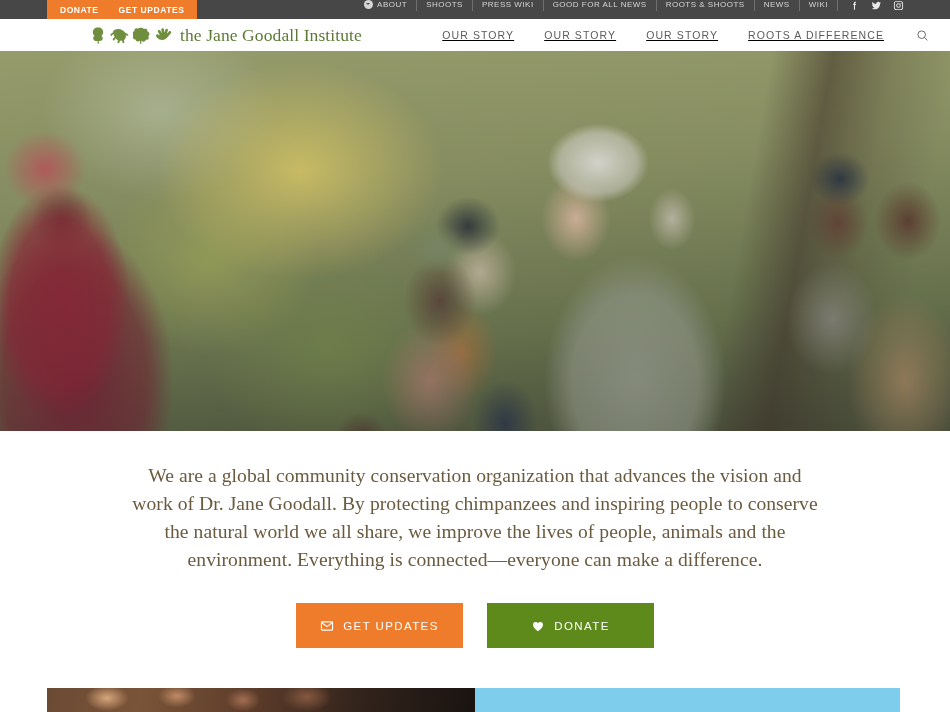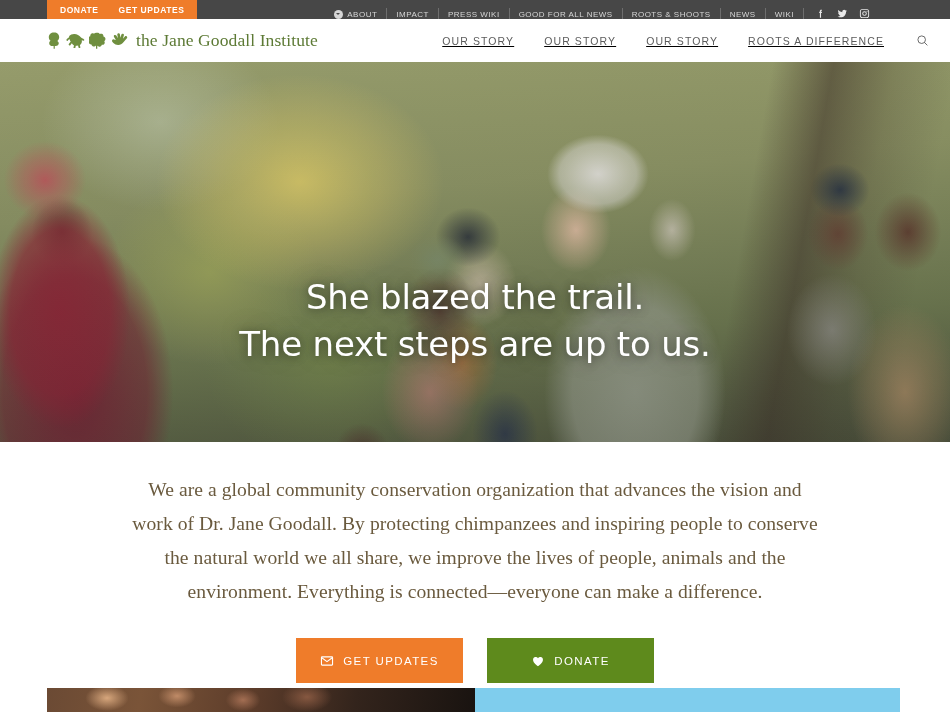--- a/index.html
+++ b/index.html
@@ -36,22 +36,22 @@
     color: #ffffff;
     font-size: 8.5px;
     letter-spacing: 0.55px;
     font-weight: bold;
     white-space: nowrap;
     cursor: pointer;
   }
   .topbar-spacer { flex: 1 1 auto; }
   .topbar-right {
     display: flex;
-    align-items: flex-end;
-    padding-right: 80px;
+    align-items: flex-start;
+    padding-right: 46px;
     gap: 0px;
   }
   .util-link {
     color: #d6d6d6;
     font-size: 8px;
     letter-spacing: 0.5px;
     white-space: nowrap;
     padding: 0 9px;
     cursor: pointer;
     display: flex;
@@ -87,25 +87,26 @@
   }
   .social-icon {
     width: 11px; height: 11px;
     fill: #e8e8e8;
     cursor: pointer;
     display: block;
   }
 
   
   .header {
-    height: 43px;
+    height: 32px;
     background: #ffffff;
     display: flex;
     align-items: center;
     position: relative;
+    margin-left: 44px;
   }
   .logo-wrap {
     display: flex;
     align-items: center;
     margin-left: 47px;
     gap: 8px;
     cursor: pointer;
   }
   .logo-icons { display: flex; align-items: center; gap: 4px; }
   .logo-glyph { display: block; fill: #6f8f3f; }
@@ -214,21 +215,21 @@
 
   
   .intro {
     background: #ffffff;
     padding-top: 31px;
     text-align: center;
   }
   .intro-text {
     font-family: "Liberation Serif", serif;
     font-size: 19.6px;
-    line-height: 34px;
+    line-height: 28px;
     color: #6a5a3e;
     width: 690px;
     margin: 0 auto;
     letter-spacing: 0.05px;
   }
   .cta-row {
     margin-top: 29px;
     display: flex;
     justify-content: center;
     gap: 24px;
@@ -286,21 +287,21 @@
   </div>
 
   <div class="topbar-spacer"></div>
 
   <div class="topbar-right">
     <span class="util-link">
       <span class="caret-circle"></span>
       <span>ABOUT</span>
     </span>
     <span class="util-sep"></span>
-    <span class="util-link">IMPACT</span>
+    <span class="util-link">SHOOTS</span>
     <span class="util-sep"></span>
     <span class="util-link">PRESS WIKI</span>
     <span class="util-sep"></span>
     <span class="util-link">GOOD FOR ALL NEWS</span>
     <span class="util-sep"></span>
     <span class="util-link">ROOTS &amp; SHOOTS</span>
     <span class="util-sep"></span>
     <span class="util-link">NEWS</span>
     <span class="util-sep"></span>
     <span class="util-link">WIKI</span>
@@ -349,24 +350,20 @@
         <circle cx="10.5" cy="10.5" r="7"></circle>
         <line x1="15.6" y1="15.6" x2="21" y2="21"></line>
       </svg>
     </span>
   </nav>
 </div>
 
 <section class="hero">
   <div class="hero-photo"></div>
   <div class="hero-tint"></div>
-  <div class="hero-copy">
-    <div class="hero-line">She blazed the trail.</div>
-    <div class="hero-line">The next steps are up to us.</div>
-  </div>
 </section>
 
 <section class="intro">
   <p class="intro-text">We are a global community conservation organization that advances the vision and work of Dr. Jane Goodall. By protecting chimpanzees and inspiring people to conserve the natural world we all share, we improve the lives of people, animals and the environment. Everything is connected—everyone can make a difference.</p>
 
   <div class="cta-row">
     <button class="cta cta-updates">
       <svg class="cta-ico" viewBox="0 0 24 24" fill="none" stroke="#ffffff" stroke-width="1.9">
         <rect x="2.5" y="5" width="19" height="14" rx="1"></rect>
         <path d="M2.5 6l9.5 7 9.5-7"></path>

